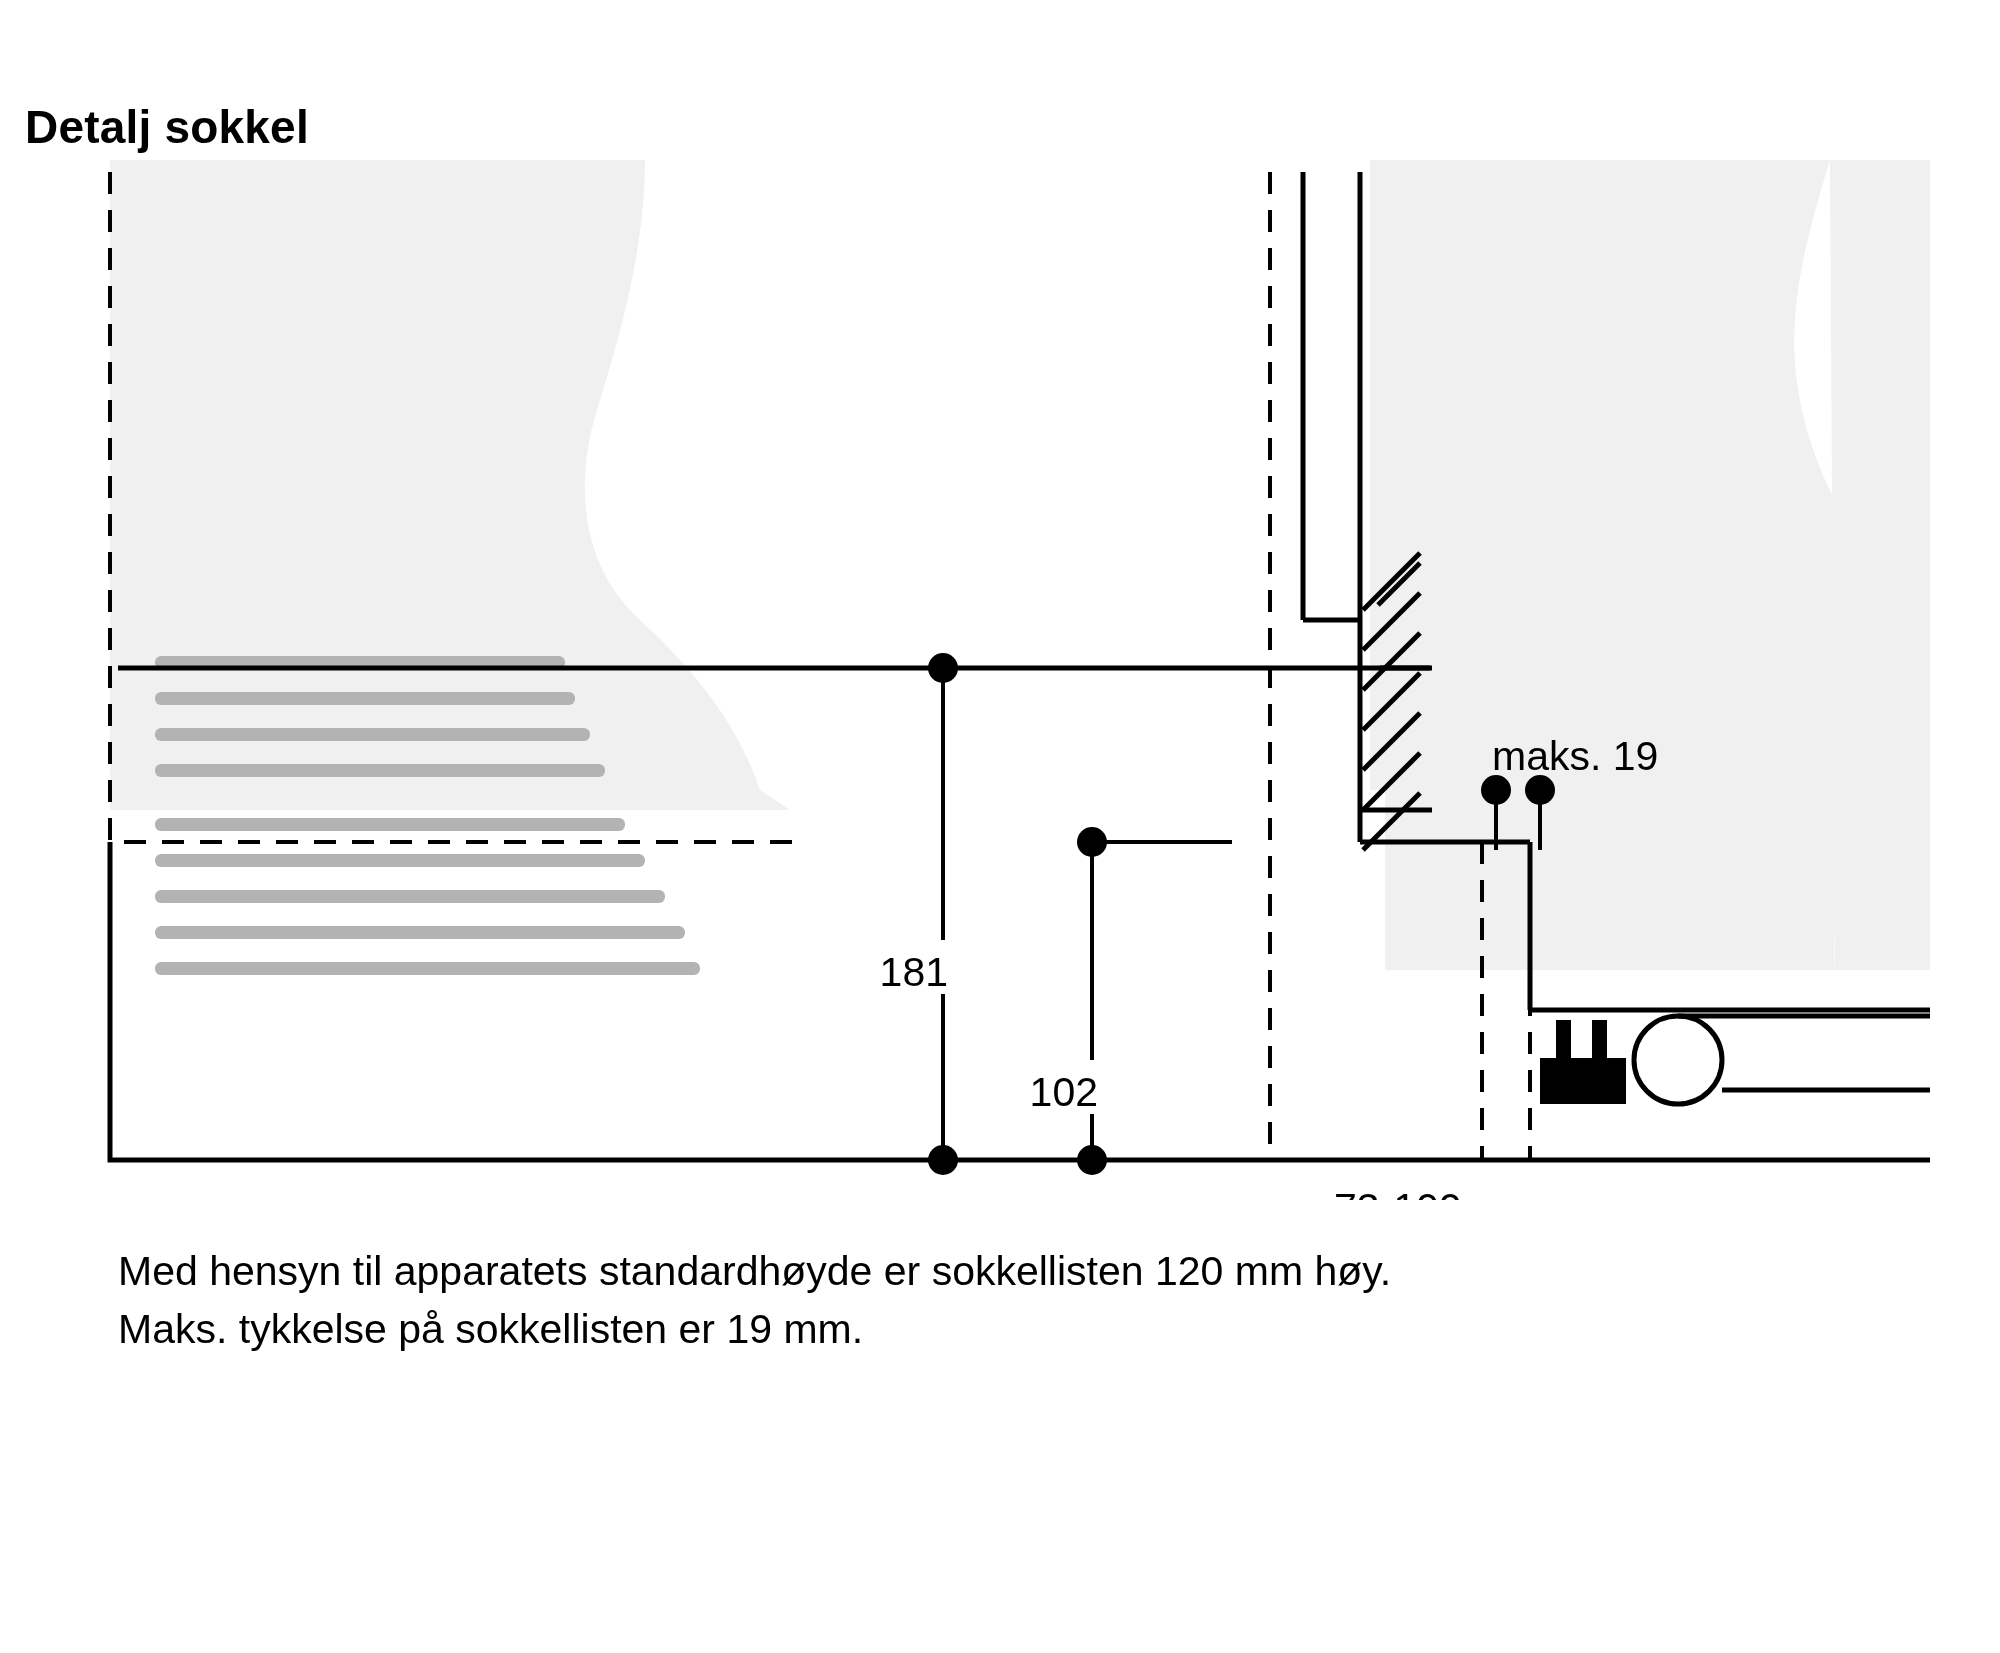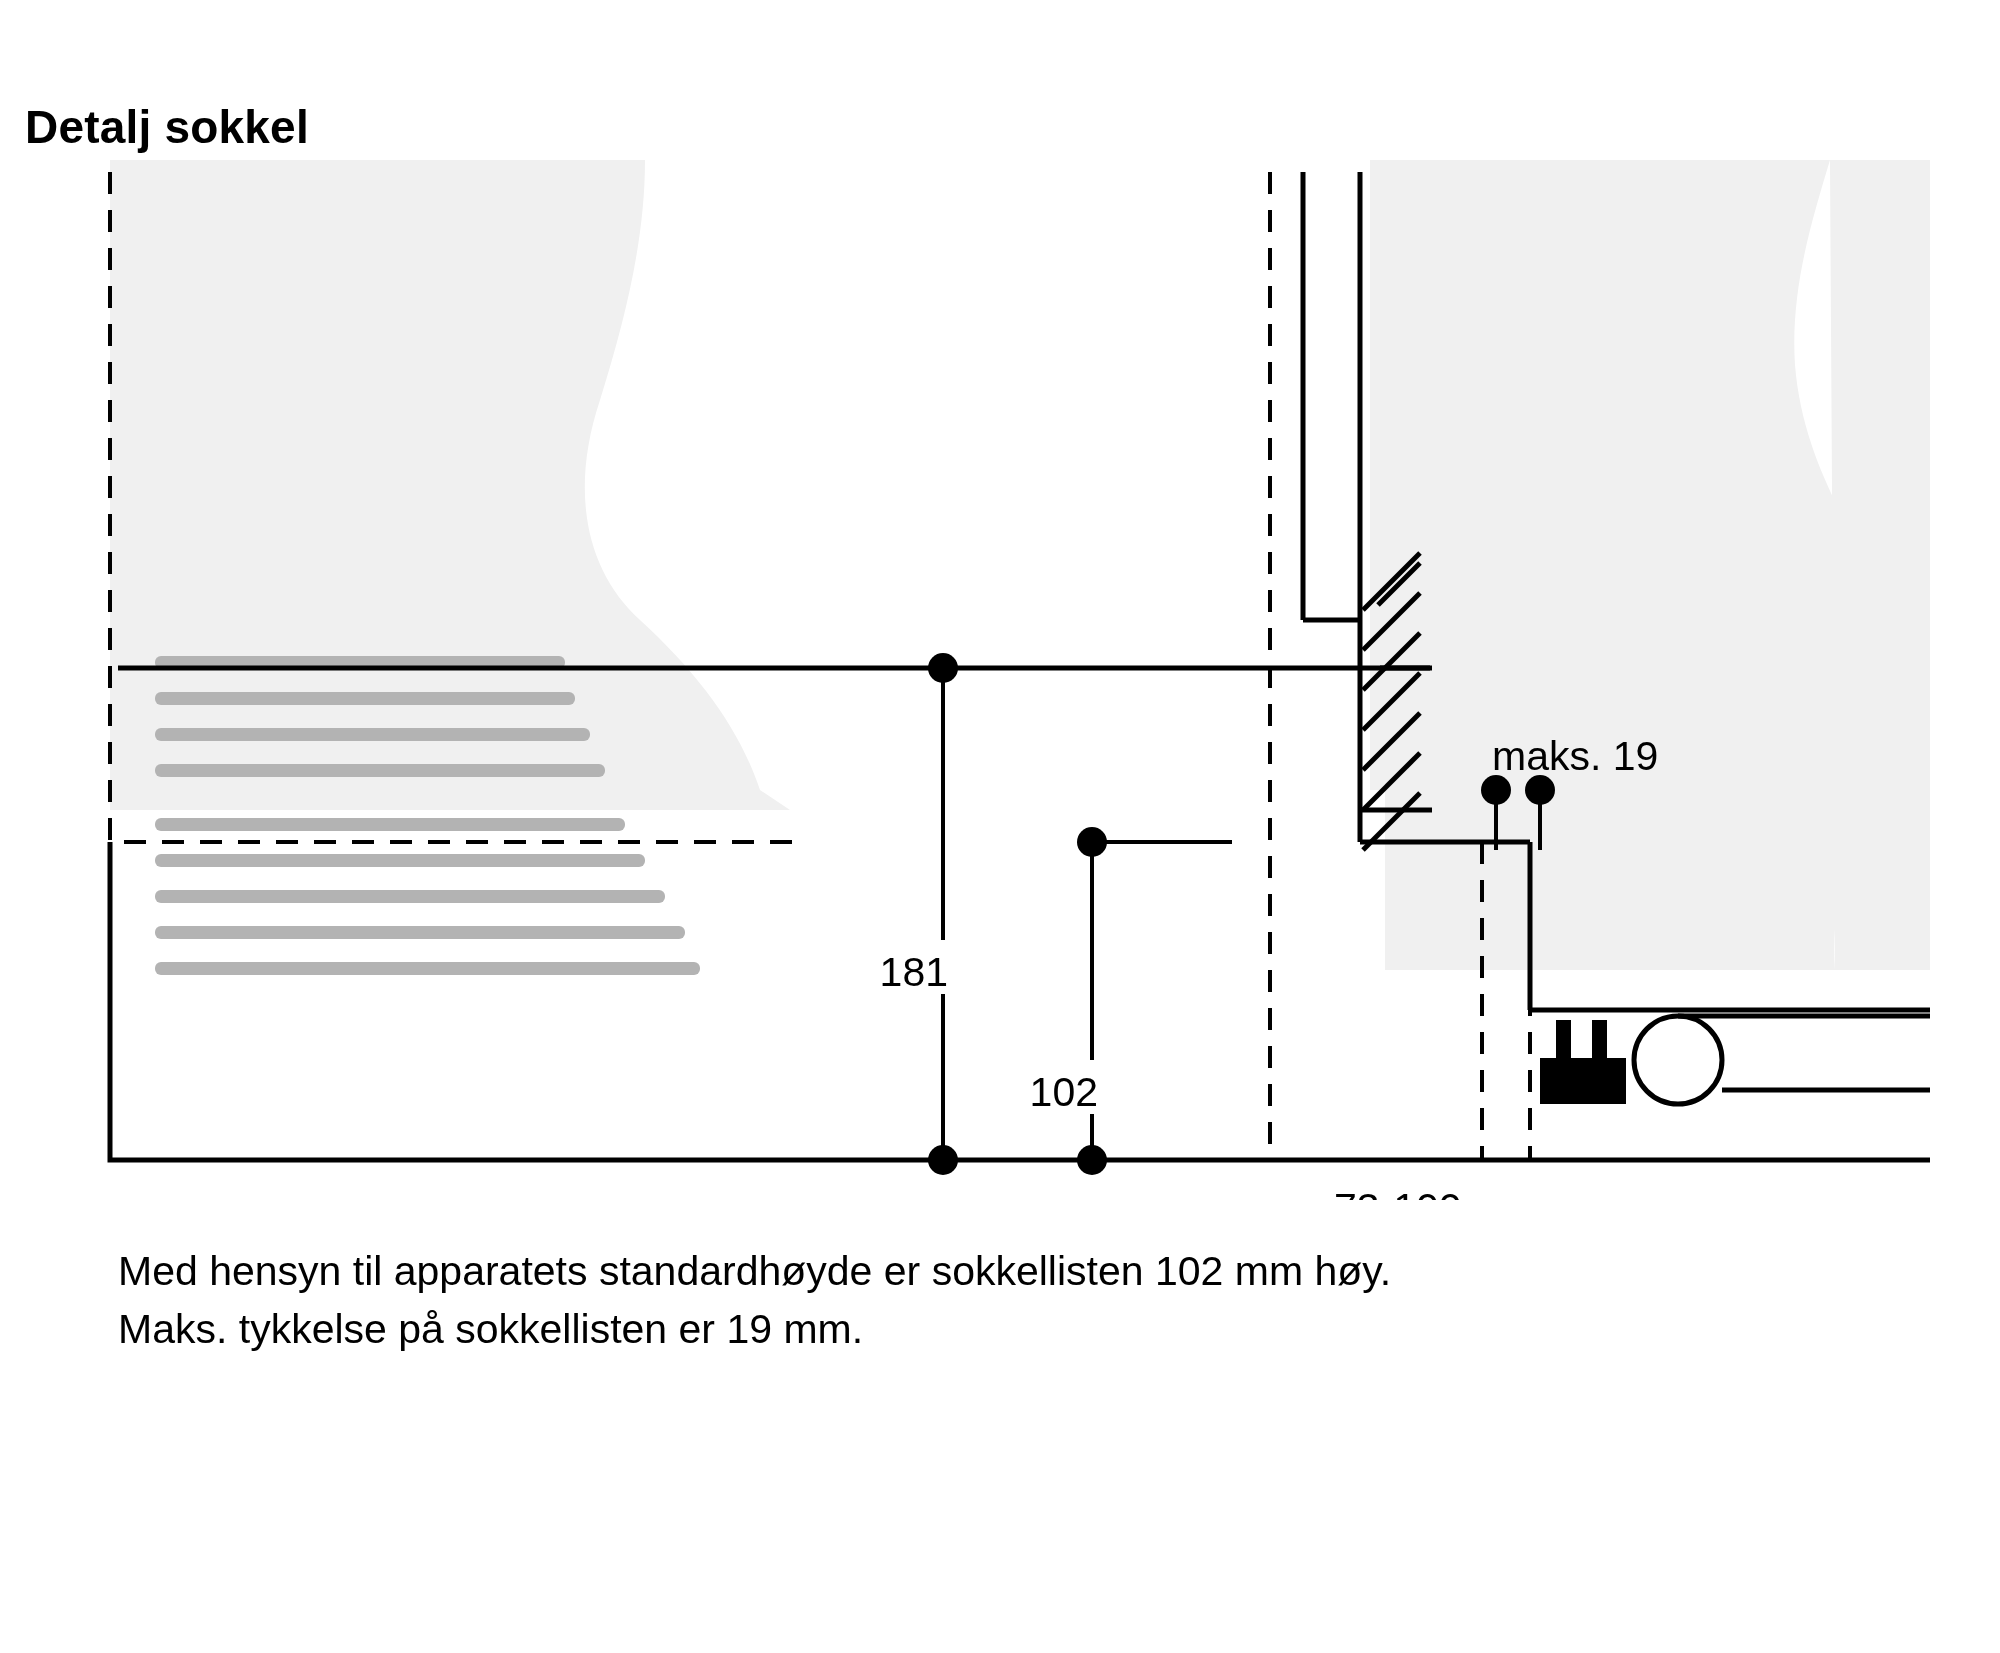--- a/index.html
+++ b/index.html
@@ -171,16 +171,16 @@
         <line x1="1282" y1="1088" x2="1540" y2="1088" stroke="#000000" stroke-width="4"></line>
         <circle cx="1282" cy="1088" r="15" fill="#000000"></circle>
         <circle cx="1540" cy="1088" r="15" fill="#000000"></circle>
         <rect x="1320" y="1026" width="225" height="56" fill="#ffffff" stroke="none"></rect>
         <text class="dimtext" x="1334" y="1072" text-anchor="start">73-100</text>
       </g>
 
     </svg>
   </div>
 
-  <div class="caption">Med hensyn til apparatets standardhøyde er sokkellisten 102 mm høy.
+  <div class="caption">Med hensyn til apparatets standardhøyde er sokkellisten 120 mm høy.
 Maks. tykkelse på sokkellisten er 19 mm.</div>
 
 </div>
 
 </body></html>

